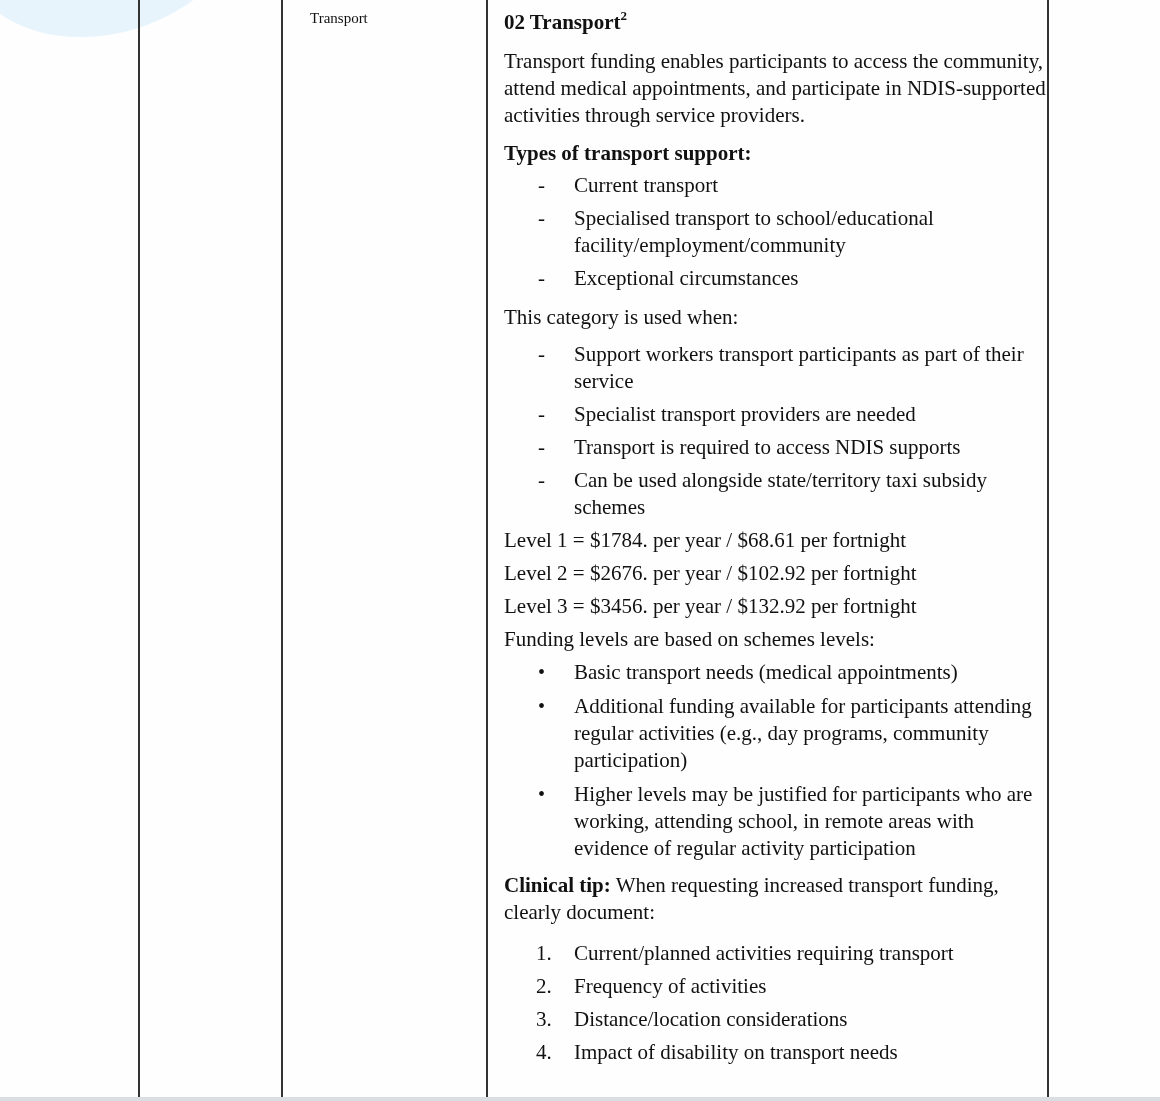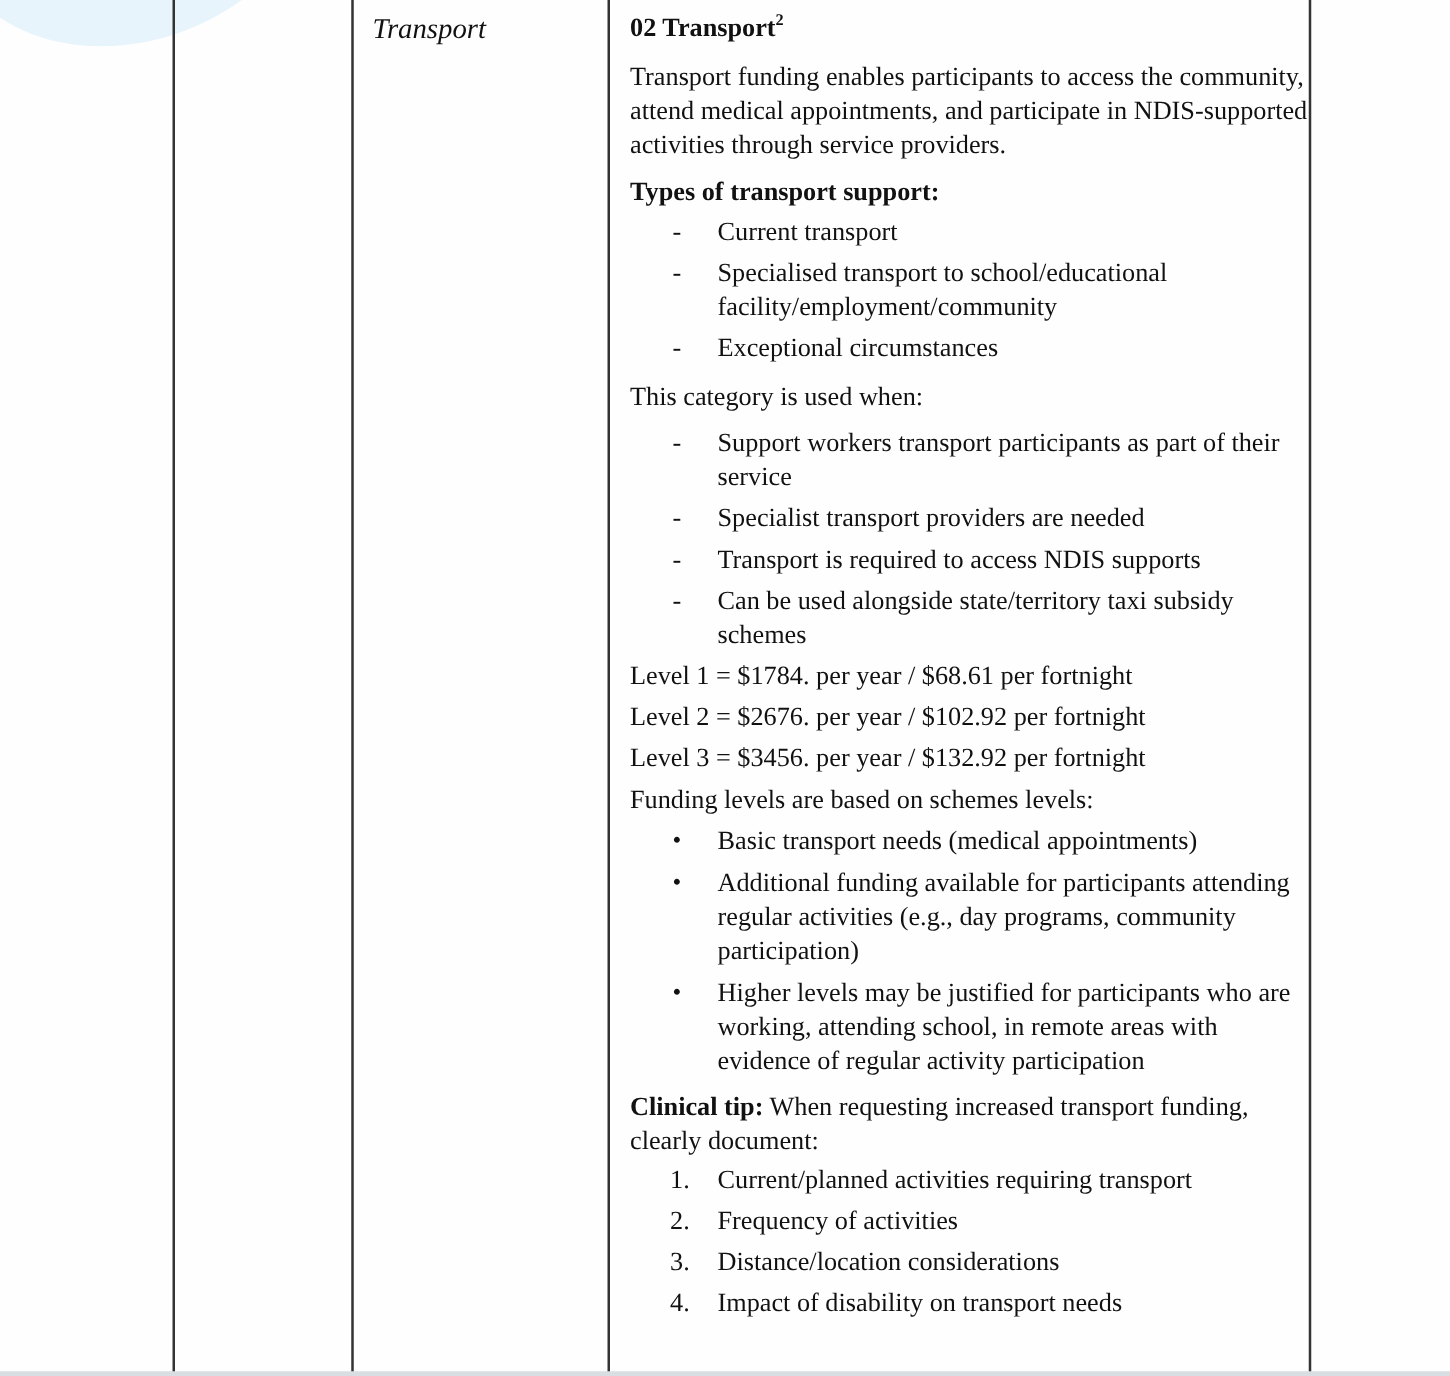--- a/index.html
+++ b/index.html
@@ -1,39 +1,39 @@
 <!DOCTYPE html>
 <html><head>
 <meta charset="utf-8">
 <style>
   html,body{margin:0;padding:0;}
   body{width:1160px;height:1101px;overflow:hidden;background:#fefefe;position:relative;font-family:"Liberation Serif","DejaVu Serif",serif;color:#111;}
   .blob{position:absolute;left:-60px;top:-170px;width:330px;height:210px;background:#e8f4fc;border-radius:0 0 60% 40% / 0 0 100% 60%;transform:rotate(6deg);z-index:0;}
   .vline{position:absolute;top:0;height:1098px;width:1.5px;background:#333;z-index:1;}
   .bottom-bar{position:absolute;left:0;top:1097px;width:1160px;height:4px;background:#d9dee2;z-index:2;}
-  .cat-label{position:absolute;left:298px;top:10px;font-size:23px;z-index:3;font-style:italic;}
+  .cat-label{position:absolute;left:310px;top:10px;font-size:15px;z-index:3;}
   .content{position:absolute;left:504px;top:9px;width:545px;font-size:21px;line-height:27px;z-index:3;}
   .heading{font-weight:bold;margin:0 0 12px 0;}
   .heading sup{font-size:13px;vertical-align:9px;line-height:0;}
   p{margin:0;}
   .intro{margin-bottom:11px;}
   .types-title{font-weight:bold;margin-bottom:5px;}
   ul,ol{list-style:none;margin:0;padding:0;}
   li{position:relative;padding-left:70px;margin-bottom:6px;}
   li .mark{position:absolute;left:34px;top:0;}
   ul.dash li .mark{left:34px;}
   ul.bullet li .mark{left:34px;font-size:20px;}
   ol li .mark{left:32px;}
   .used-title{margin:12px 0 10px 0;}
   .types-list{margin-bottom:0;}
   .used-list li{margin-bottom:6px;}
   .level{margin:0 0 6px 0;}
   .levels-basis{margin-bottom:6px;}
   .bullet li{margin-bottom:7px;}
-  .tip{margin-top:10px;margin-bottom:4px;}
+  .tip{margin-top:10px;margin-bottom:14px;}
   .tip b{font-weight:bold;}
   ol li{margin-bottom:6px;}
 </style>
 </head>
 <body>
 
 <div class="blob"></div>
 
 <div class="vline" style="left:138px"></div>
 <div class="vline" style="left:281px"></div>

